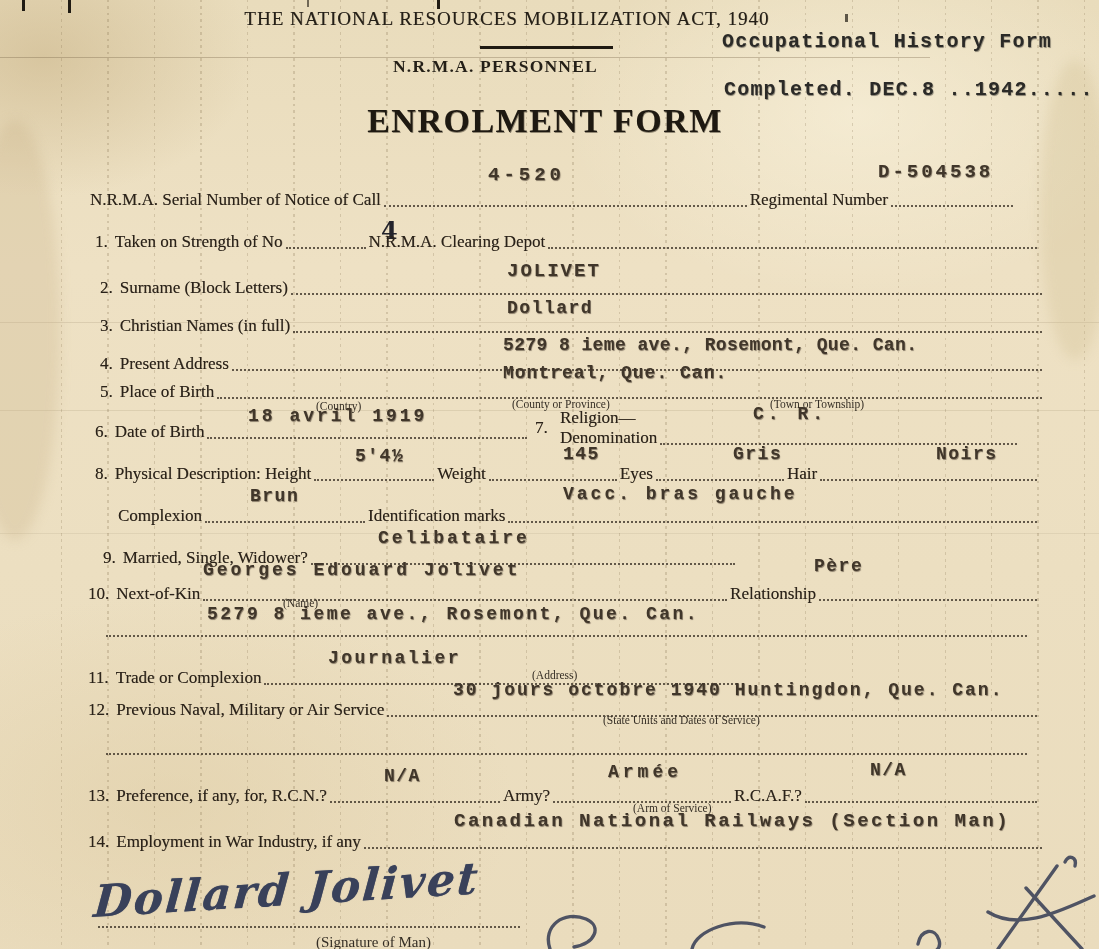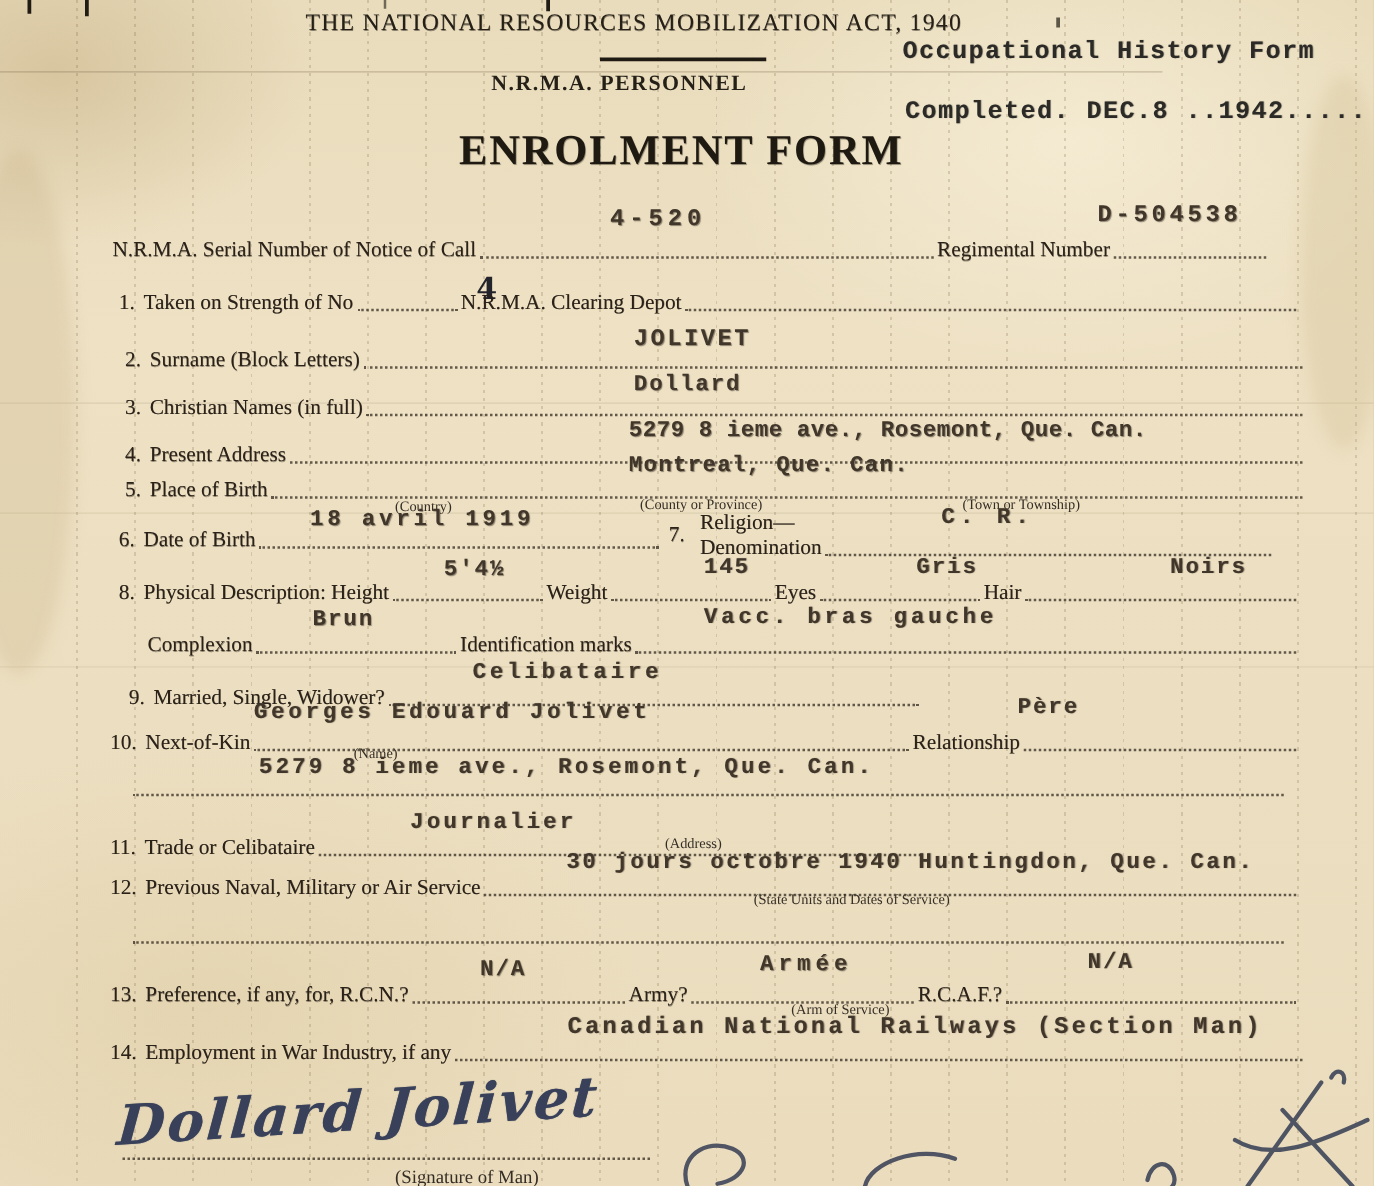--- a/index.html
+++ b/index.html
@@ -183,21 +183,21 @@
   <span class="sub" style="left:283px;top:597px;">(Name)</span>
   <span class="typed" style="left:207px;top:604px;letter-spacing:2.5px;">5279 8 ieme ave., Rosemont, Que. Can.</span>
   <div class="line" style="left:103px;top:622px;width:927px;height:18px;">
     <span class="dots grow"></span>
   </div>
   <span class="sub" style="left:532px;top:646px;margin-top:23px;">(Address)</span>
 
   <span class="typed" style="left:328px;top:648px;letter-spacing:2.5px;">Journalier</span>
   <div class="line" style="left:88px;top:666px;width:652px;height:22px;">
     <span class="no">11.</span>
-    <span class="lbl">Trade or Celibataire</span>
+    <span class="lbl">Trade or Complexion</span>
     <span class="dots grow"></span>
   </div>
 
   <span class="typed" style="left:453px;top:680px;letter-spacing:2px;">30 jours octobre 1940 Huntingdon, Que. Can.</span>
   <div class="line" style="left:88px;top:698px;width:952px;height:22px;">
     <span class="no">12.</span>
     <span class="lbl">Previous Naval, Military or Air Service</span>
     <span class="dots grow"></span>
   </div>
   <span class="sub" style="left:603px;top:714px;">(State Units and Dates of Service)</span>

